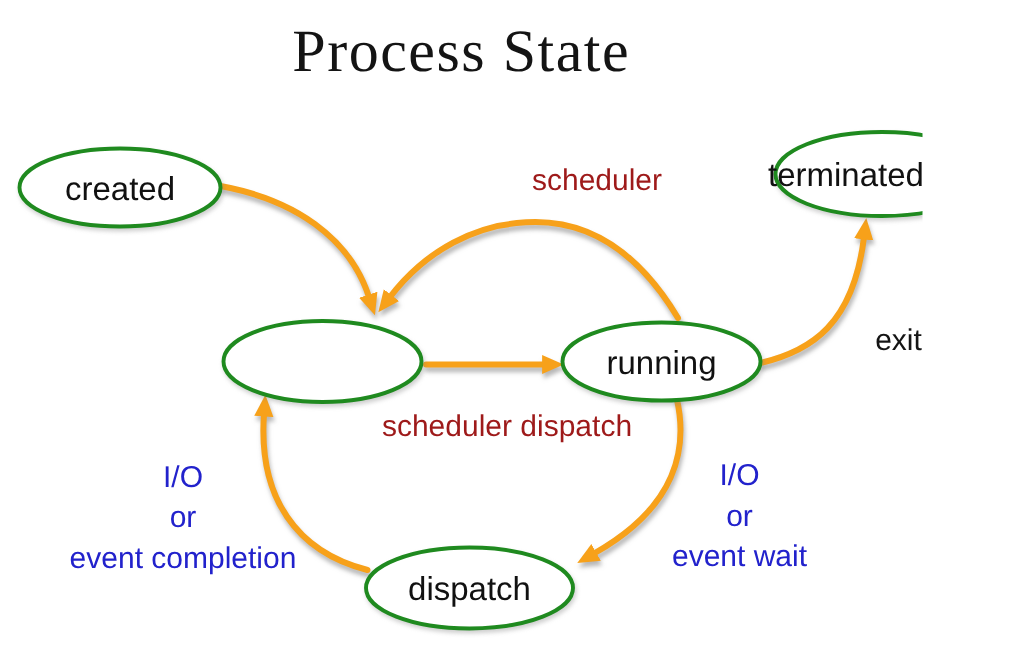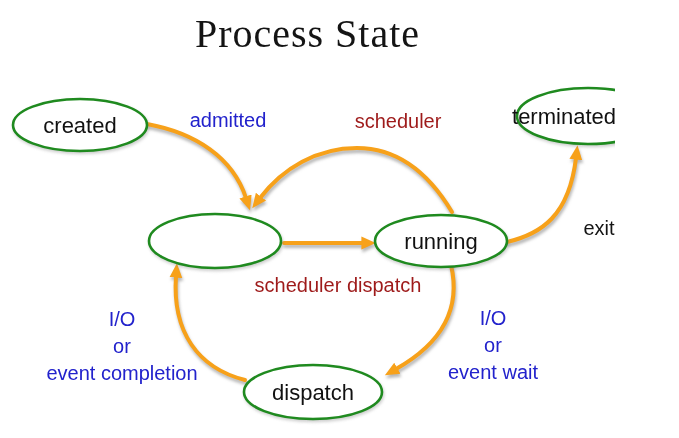--- a/index.html
+++ b/index.html
@@ -90,21 +90,20 @@
       <ellipse cx="313" cy="392" rx="69" ry="27"></ellipse>
       <ellipse cx="588" cy="116" rx="71" ry="28"></ellipse>
     </g>
   </svg>
 
   <div class="lbl state-lbl lbl-created">created</div>
   <div class="lbl state-lbl lbl-running">running</div>
   <div class="lbl state-lbl lbl-waiting">dispatch</div>
   <div class="lbl state-lbl lbl-terminated">terminated</div>
 
-  <div class="lbl t-lbl blue  lbl-admitted">admitted</div>
   <div class="lbl t-lbl dred  lbl-interrupt">scheduler</div>
   <div class="lbl t-lbl dred  lbl-dispatch">scheduler dispatch</div>
   <div class="lbl t-lbl black lbl-exit">exit</div>
   <div class="lbl t-lbl blue  lbl-wait">I/O
 or
 event wait</div>
   <div class="lbl t-lbl blue  lbl-completion">I/O
 or
 event completion</div>
 

